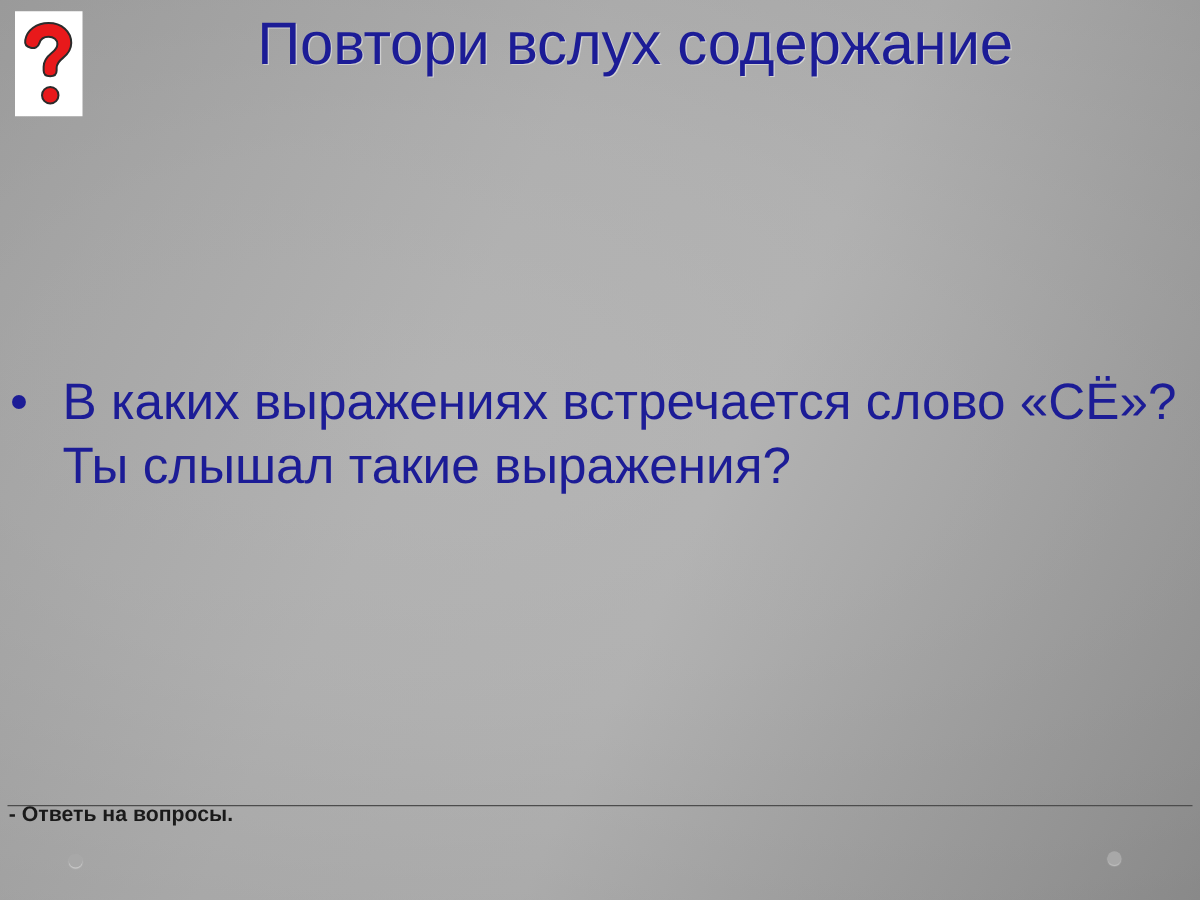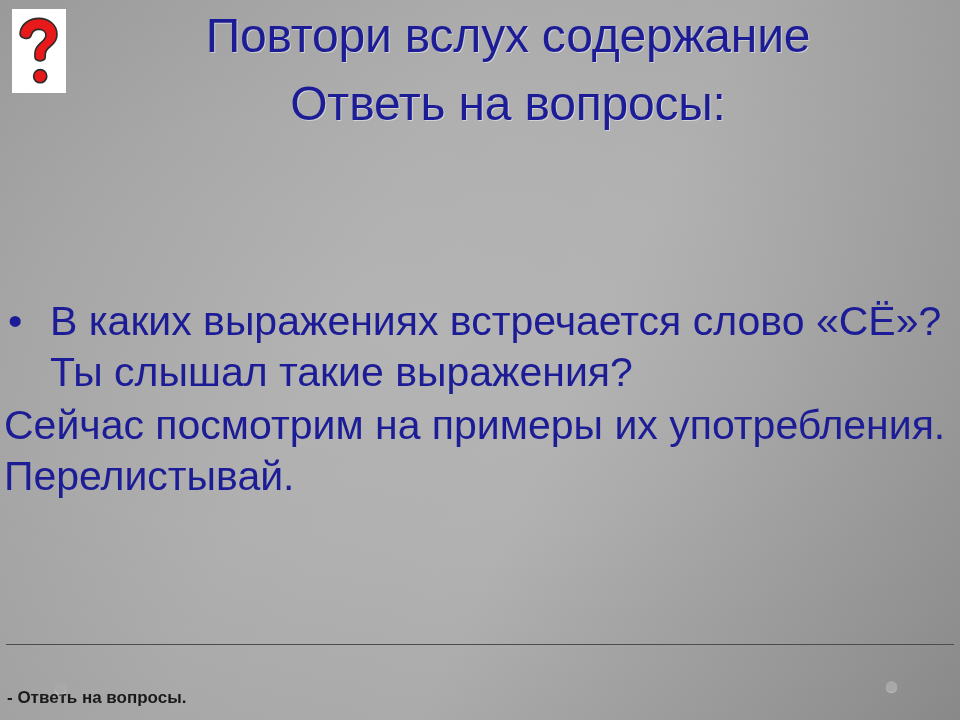--- a/index.html
+++ b/index.html
@@ -103,21 +103,21 @@
     position: absolute;
     left: 6px;
     top: 644px;
     width: 948px;
     height: 0;
     border-top: 1px solid #4c4c4c;
   }
   #footer-note {
     position: absolute;
     left: 7px;
-    top: 686px;
+    top: 640px;
     color: #1a1a1a;
     font-size: 17px;
     line-height: 24px;
     font-weight: 700;
     white-space: nowrap;
   }
 
   .deco-dot {
     position: absolute;
     border-radius: 50%;
@@ -134,29 +134,27 @@
 
   <div id="qmark-image">
     <svg viewBox="0 0 44 70" xmlns="http://www.w3.org/2000/svg">
       <path d="M21.8 2.4C12.3 2.4 4.6 8.1 3.2 16.1c-.5 2.9 1.1 5.3 4.3 6.1 3.3.8 6-.6 6.9-3.5 1-3.3 3.7-5.3 7.4-5.3 4.2 0 7.1 2.4 7.1 5.9 0 2.6-1.2 4.3-4.6 7.1-4.6 3.7-6.4 6.7-6.4 11v2.9c0 2.8 2 4.6 5.2 4.6s5.2-1.8 5.2-4.6v-2c0-3.1 1.2-4.9 4.9-7.8 4.7-3.7 6.8-7.3 6.8-12.1 0-9.1-7.6-16-18.2-16z" fill="#e8191b" stroke="#2b2b2b" stroke-width="1.6" stroke-linejoin="round"></path>
       <circle cx="23.2" cy="60.2" r="6.6" fill="#e8191b" stroke="#2b2b2b" stroke-width="1.6"></circle>
     </svg>
   </div>
 
   <div id="title-block">
     <span class="title-line" id="title-line-1">Повтори вслух содержание</span>
-    <span class="title-line" id="title-line-3">Ответь на вопросы:</span>
   </div>
 
   <div id="body-block">
     <div class="bullet-row">
       <span class="bullet-marker">•</span>
       <span class="bullet-text">В каких выражениях встречается слово «СЁ»? Ты слышал такие выражения?</span>
     </div>
-    <div id="paragraph-2">Сейчас посмотрим на примеры их употребления. Перелистывай.</div>
   </div>
 
   <div id="footer-rule"></div>
   <div id="footer-note">- Ответь на вопросы.</div>
 
   <div class="deco-dot" id="deco-dot-left"></div>
   <div class="deco-dot" id="deco-dot-right"></div>
 
 </div>
 

